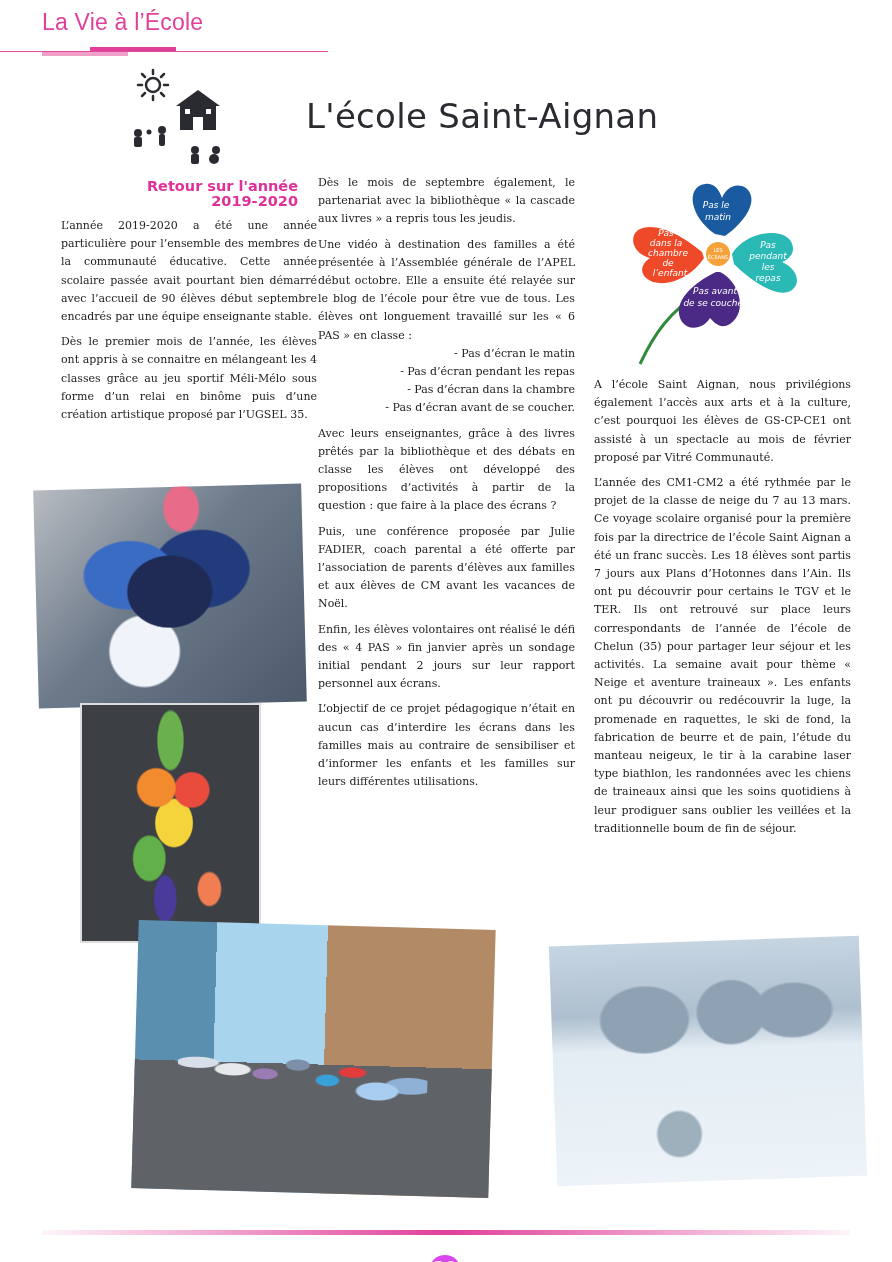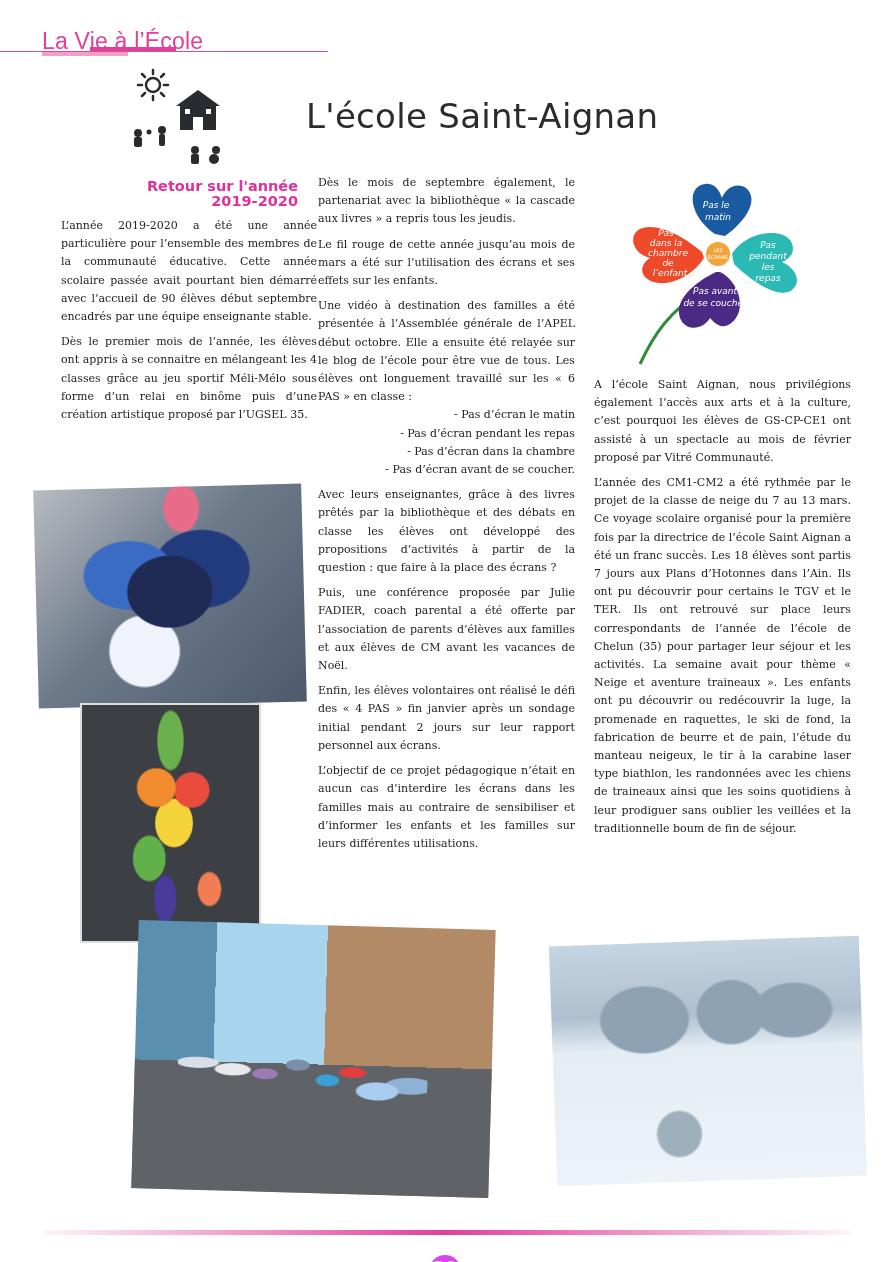--- a/index.html
+++ b/index.html
@@ -1,17 +1,17 @@
 <!DOCTYPE html>
 <html><head>
 <meta charset="utf-8">
 <style>
   html, body { margin:0; padding:0; background:#fff; }
   body { width:892px; height:1262px; position:relative; overflow:hidden; font-family:"DejaVu Serif", serif; color:#222; }
-  .section-title { position:absolute; left:42px; top:28px; font-family:"Liberation Sans", sans-serif; font-size:23px; color:#e0409a; letter-spacing:0.2px; }
+  .section-title { position:absolute; left:42px; top:9px; font-family:"Liberation Sans", sans-serif; font-size:23px; color:#e0409a; letter-spacing:0.2px; }
   .hdr-line { position:absolute; left:0; top:51px; width:328px; height:1px; background:#e04a9c; }
   .hdr-bar1 { position:absolute; left:90px; top:47px; width:86px; height:4px; background:#e0409a; }
   .hdr-bar2 { position:absolute; left:42px; top:52px; width:86px; height:4px; background:#f0a0c8; }
   .logo { position:absolute; left:128px; top:64px; width:110px; height:110px; }
   .title { position:absolute; left:306px; top:96px; font-family:"DejaVu Sans", sans-serif; font-weight:normal; font-size:34px; color:#2a2b30; letter-spacing:0.3px; }
   .subhead { position:absolute; left:42px; top:179px; width:256px; text-align:right; font-family:"DejaVu Sans", sans-serif; font-weight:bold; font-size:14.5px; line-height:15px; color:#e0309a; }
   .col { position:absolute; font-size:11px; line-height:18.2px; text-align:justify; color:#222; }
   .col p { margin:0 0 7px 0; }
   .col1 { left:42px; top:217px; width:256px;margin-left:19px; }
   .col2 { left:318px; top:174px; width:257px; }
@@ -105,21 +105,20 @@
   <div>2019-2020</div>
 </div>
 
 <div class="col col1">
   <p>L’année 2019-2020 a été une année particulière pour l’ensemble des membres de la communauté éducative. Cette année scolaire passée avait pourtant bien démarré avec l’accueil de 90 élèves début septembre encadrés par une équipe enseignante stable.</p>
   <p>Dès le premier mois de l’année, les élèves ont appris à se connaitre en mélangeant les 4 classes grâce au jeu sportif Méli-Mélo sous forme d’un relai en binôme puis d’une création artistique proposé par l’UGSEL 35.</p>
 </div>
 
 <div class="col col2">
   <p>Dès le mois de septembre également, le partenariat avec la bibliothèque « la cascade aux livres » a repris tous les jeudis.</p>
-  <p>Le fil rouge de cette année jusqu’au mois de mars a été sur l’utilisation des écrans et ses effets sur les enfants.</p>
   <p>
     <span>Une vidéo à destination des familles a été présentée à l’Assemblée générale de l’APEL début octobre. Elle a ensuite été relayée sur le blog de l’école pour être vue de tous. Les élèves ont longuement travaillé sur les « 6 PAS » en classe :</span>
     <span class="list-item">- Pas d’écran le matin</span>
     <span class="list-item">- Pas d’écran pendant les repas</span>
     <span class="list-item">- Pas d’écran dans la chambre</span>
     <span class="list-item">- Pas d’écran avant de se coucher.</span>
   </p>
   <p>Avec leurs enseignantes, grâce à des livres prêtés par la bibliothèque et des débats en classe les élèves ont développé des propositions d’activités à partir de la question : que faire à la place des écrans ?</p>
   <p>Puis, une conférence proposée par Julie FADIER, coach parental a été offerte par l’association de parents d’élèves aux familles et aux élèves de CM avant les vacances de Noël.</p>
   <p>Enfin, les élèves volontaires ont réalisé le défi des « 4 PAS » fin janvier après un sondage initial pendant 2 jours sur leur rapport personnel aux écrans.</p>

